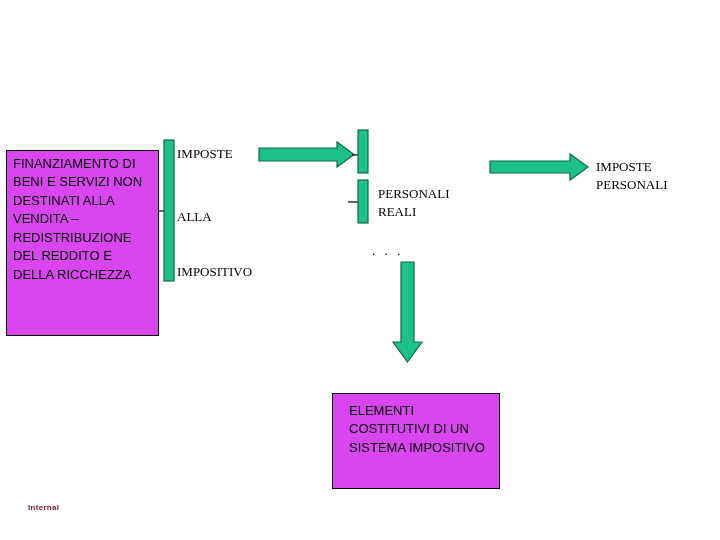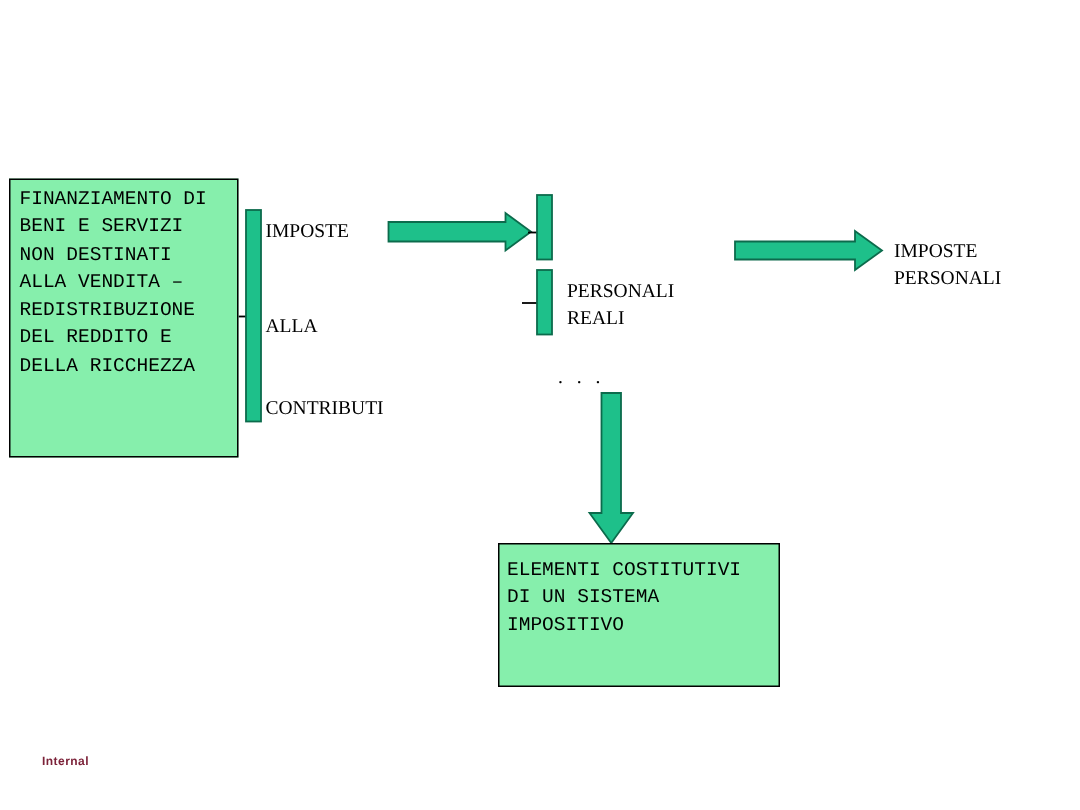--- a/index.html
+++ b/index.html
@@ -15,42 +15,43 @@
     overflow: hidden;
     font-family: "Liberation Serif", "DejaVu Serif", serif;
     color: #000000;
   }
 
   
   .boxed {
     position: absolute;
     box-sizing: border-box;
     border: 1px solid #000000;
-    background: #86efac;
-    font-family: Liberation Mono, monospace;
+    background: #d946ef;
+    font-family: Liberation Sans, sans-serif;
     font-size: 13px;
     line-height: 1.42;
     color: #000000;
     padding: 4px 5px 4px 6px;
     white-space: pre-wrap;
+    margin-top: 31px;
   }
 
   #box-finanziamento {
     left: 6px;
     top: 119px;
     width: 153px;
     height: 186px;
   }
 
   #box-elementi {
     left: 332px;
     top: 362px;
-    width: 188px;
+    width: 168px;
     height: 96px;
-    padding: 8px 6px 4px 5px;
+    padding: 8px 6px 4px 16px;
   }
 
   
   .label {
     position: absolute;
     font-family: "Liberation Serif", "DejaVu Serif", serif;
     font-size: 13px;
     line-height: 1.42;
     color: #000000;
     white-space: pre-wrap;
@@ -120,21 +121,21 @@
   </svg>
 
   <div class="boxed" id="box-finanziamento">FINANZIAMENTO DI BENI E SERVIZI NON DESTINATI ALLA VENDITA – REDISTRIBUZIONE DEL REDDITO E DELLA RICCHEZZA</div>
 
   <div class="boxed" id="box-elementi">ELEMENTI COSTITUTIVI DI UN SISTEMA IMPOSITIVO</div>
 
   <div class="label" id="lbl-imposte">IMPOSTE</div>
 
   <div class="label" id="lbl-tasse">ALLA</div>
 
-  <div class="label" id="lbl-contributi">CONTRIBUTI</div>
+  <div class="label" id="lbl-contributi">IMPOSITIVO</div>
 
 
   <div class="label" id="lbl-personali">PERSONALI
 REALI</div>
 
   <div class="label" id="lbl-ellipsis">. . .</div>
 
   <div class="label" id="lbl-imposte-pers">IMPOSTE
 PERSONALI</div>
 

